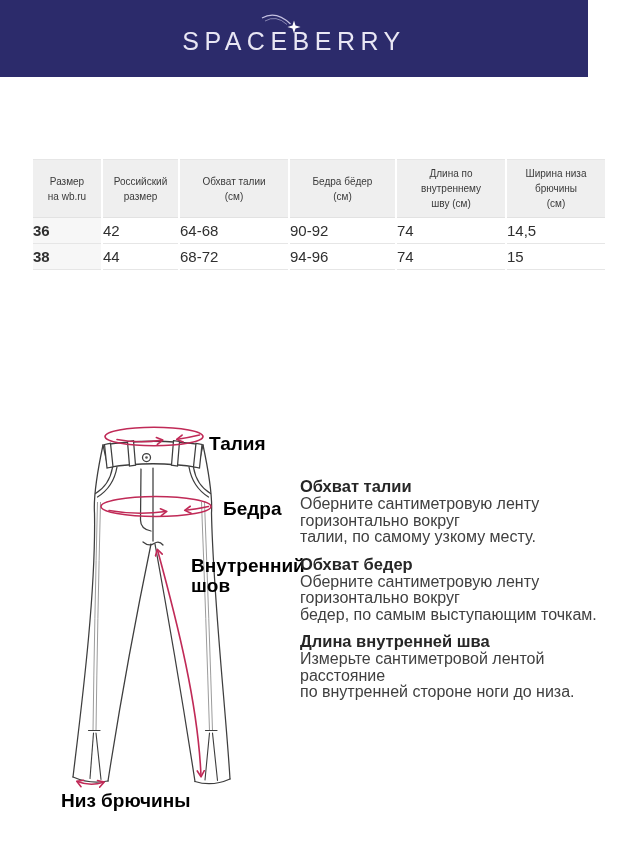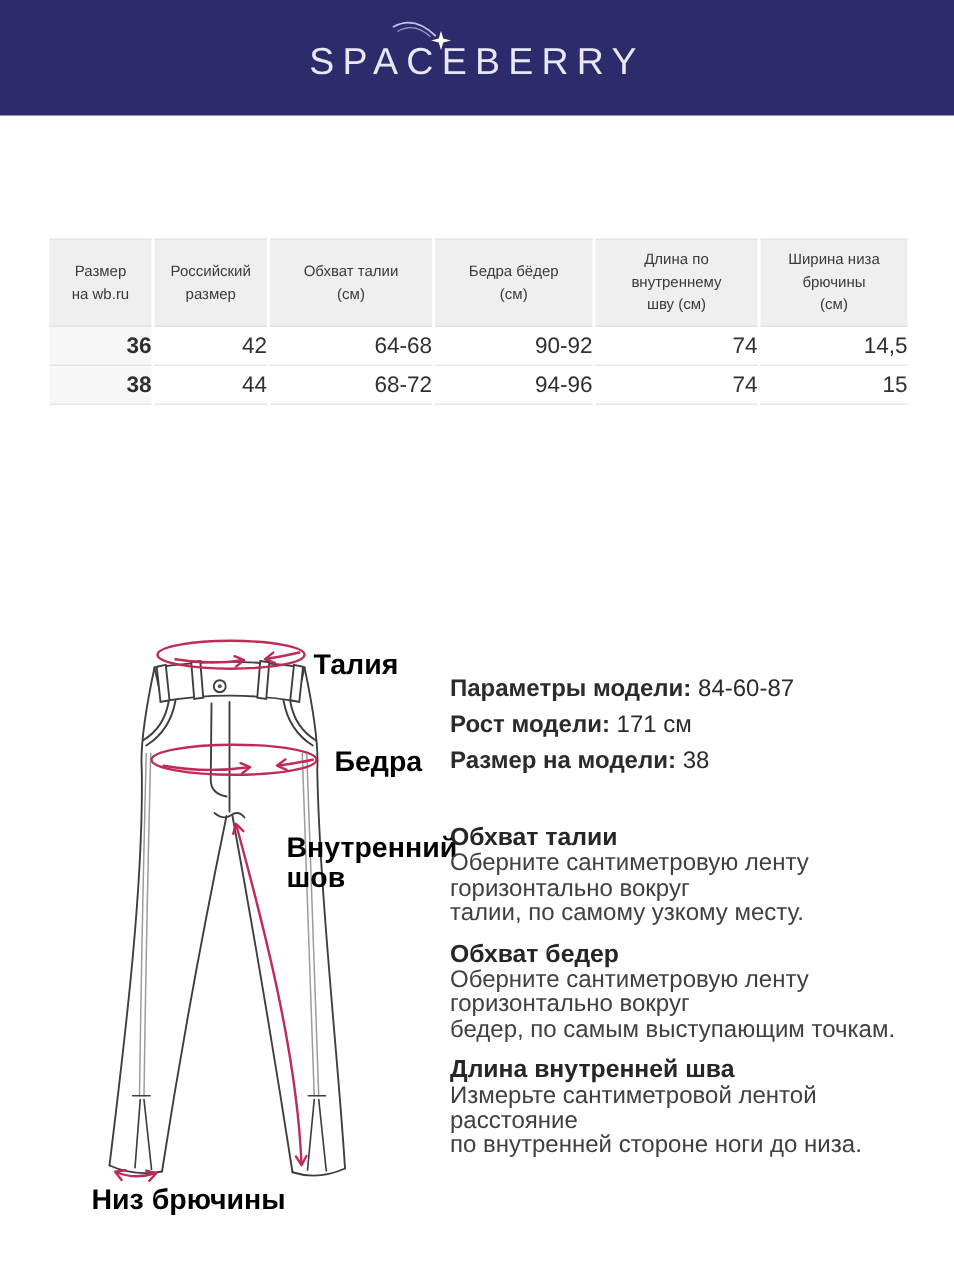--- a/index.html
+++ b/index.html
@@ -4,41 +4,41 @@
 <style>
   * { margin:0; padding:0; box-sizing:border-box; }
   html,body { background:#ffffff; }
   .page {
     position:relative; width:636px; height:848px; overflow:hidden;
     background:#ffffff; font-family:"Liberation Sans", sans-serif; color:#2b2b2b;
   }
 
   
   .brand-bar {
-    position:absolute; left:0; top:0; width:636px; height:77px;
+    position:absolute; left:0; top:0; width:588px; height:77px;
     background:#2c2b6b; display:flex; align-items:center; justify-content:center;
   }
   .logo-text {
     font-size:25px; letter-spacing:5.5px; font-weight:400; color:#e9e7f4; padding-top:6px;
   }
   .logo-star { position:absolute; left:260px; top:11px; }
 
   
   .size-table {
     position:absolute; left:31px; top:159px;
     border-collapse:separate; border-spacing:2px 0;
   }
   .size-table th {
     background:#efefef; height:59px; vertical-align:middle; text-align:center;
     font-size:10px; line-height:15px; font-weight:400; color:#3a3a3a;
     white-space:pre-line; padding:4px 2px;
     border-top:1px solid #e6e6e6; border-bottom:1px solid #e2e2e2;
   }
   .size-table td {
-    background:#ffffff; height:26px; text-align:right; vertical-align:middle;
+    background:#ffffff; height:26px; text-align:left; vertical-align:middle;
     font-size:15px; color:#2f2f2f; border-bottom:1px solid #e6e6e6;
   }
   .size-table td.first { background:#f7f7f7; font-weight:700; }
 
   
   .pants-svg { position:absolute; left:40px; top:410px; }
   .dlabel { position:absolute; font-weight:700; font-size:19px; color:#000000; }
   .dlabel-waist  { left:209px; top:433px; }
   .dlabel-hips   { left:223px; top:498px; }
   .dlabel-inseam { left:191px; top:556px; width:106px; line-height:20px; }
@@ -181,31 +181,20 @@
       <path d="M37.5,371.5 Q50,376.5 63.5,372.3" marker-start="url(#ah)" marker-end="url(#ah)"></path>
     </g>
   </svg>
 
   <div class="dlabel dlabel-waist">Талия</div>
   <div class="dlabel dlabel-hips">Бедра</div>
   <div class="dlabel dlabel-inseam">Внутренний шов</div>
   <div class="dlabel dlabel-hem">Низ брючины</div>
 
   <div class="info-col">
-    <div class="model-params">
-      <p>
-        <span class="lbl">Параметры модели:</span><span class="val">84-60-87</span>
-      </p>
-      <p>
-        <span class="lbl">Рост модели:</span><span class="val">171 см</span>
-      </p>
-      <p>
-        <span class="lbl">Размер на модели:</span><span class="val">38</span>
-      </p>
-    </div>
 
     <section class="guide-section first">
       <h3>Обхват талии</h3>
       <p>Оберните сантиметровую ленту горизонтально вокруг
 талии, по самому узкому месту.</p>
     </section>
     <section class="guide-section">
       <h3>Обхват бедер</h3>
       <p>Оберните сантиметровую ленту горизонтально вокруг
 бедер, по самым выступающим точкам.</p>

